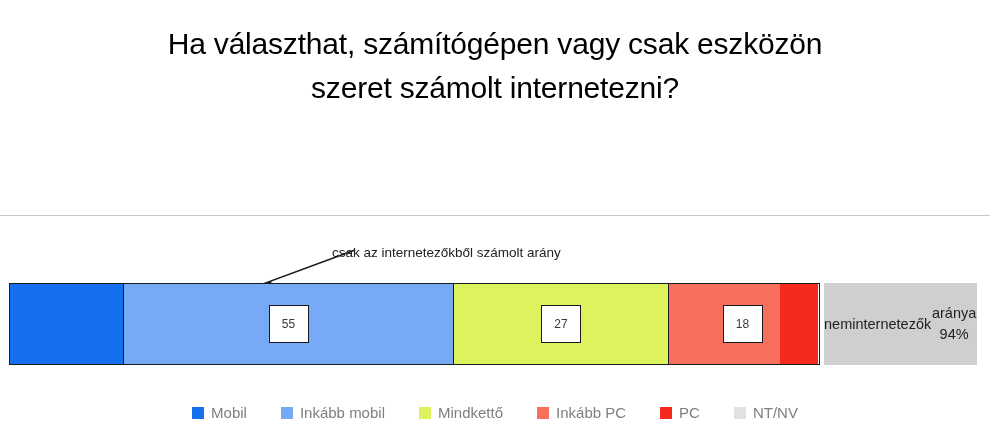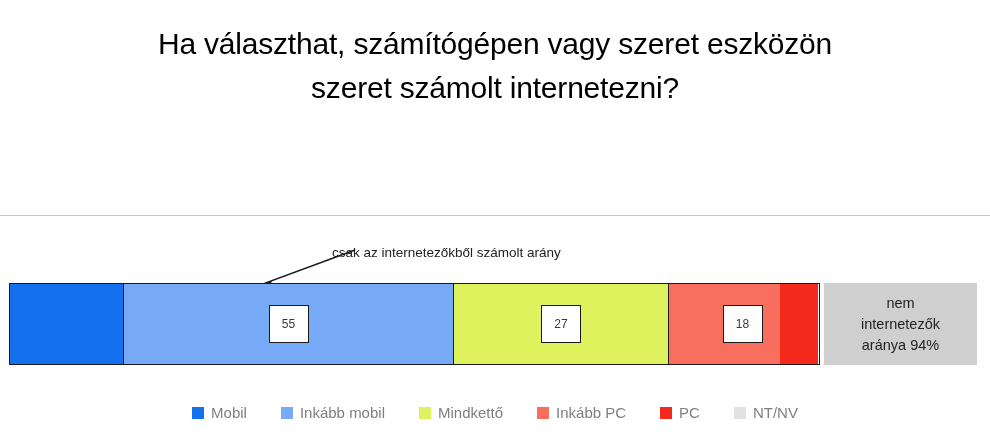--- a/index.html
+++ b/index.html
@@ -83,21 +83,20 @@
     color: #3a3a3a;
   }
 
   
   #noninternet-box {
     position: absolute;
     left: 824px; top: 283px;
     width: 153px; height: 82px;
     background: #cfcfcf;
     display: flex;
-    flex-direction: column;
     align-items: center;
     justify-content: center;
     text-align: center;
     font-size: 14.5px;
     color: #1f1f1f;
     line-height: 21px;
   }
 
   
   #legend {
@@ -123,21 +122,21 @@
     color: #7f7f7f;
     white-space: nowrap;
   }
 </style>
 </head>
 <body>
 
 <div id="slide">
 
   <div id="title-block">
-    <div class="title-line">Ha választhat, számítógépen vagy szeret eszközön</div>
+    <div class="title-line">Ha választhat, számítógépen vagy csak eszközön</div>
     <div class="title-line">szeret számolt internetezni?</div>
   </div>
 
   <div id="divider"></div>
 
   <div id="annotation-text">csak az  internetezőkből számolt arány</div>
 
   <svg id="annotation-arrow" viewBox="0 0 130 50">
     <line x1="125" y1="2" x2="22" y2="40" stroke="#1a1a1a" stroke-width="1.6"></line>
     <polygon points="22,40 42,33 36,46" fill="#1a1a1a"></polygon>

